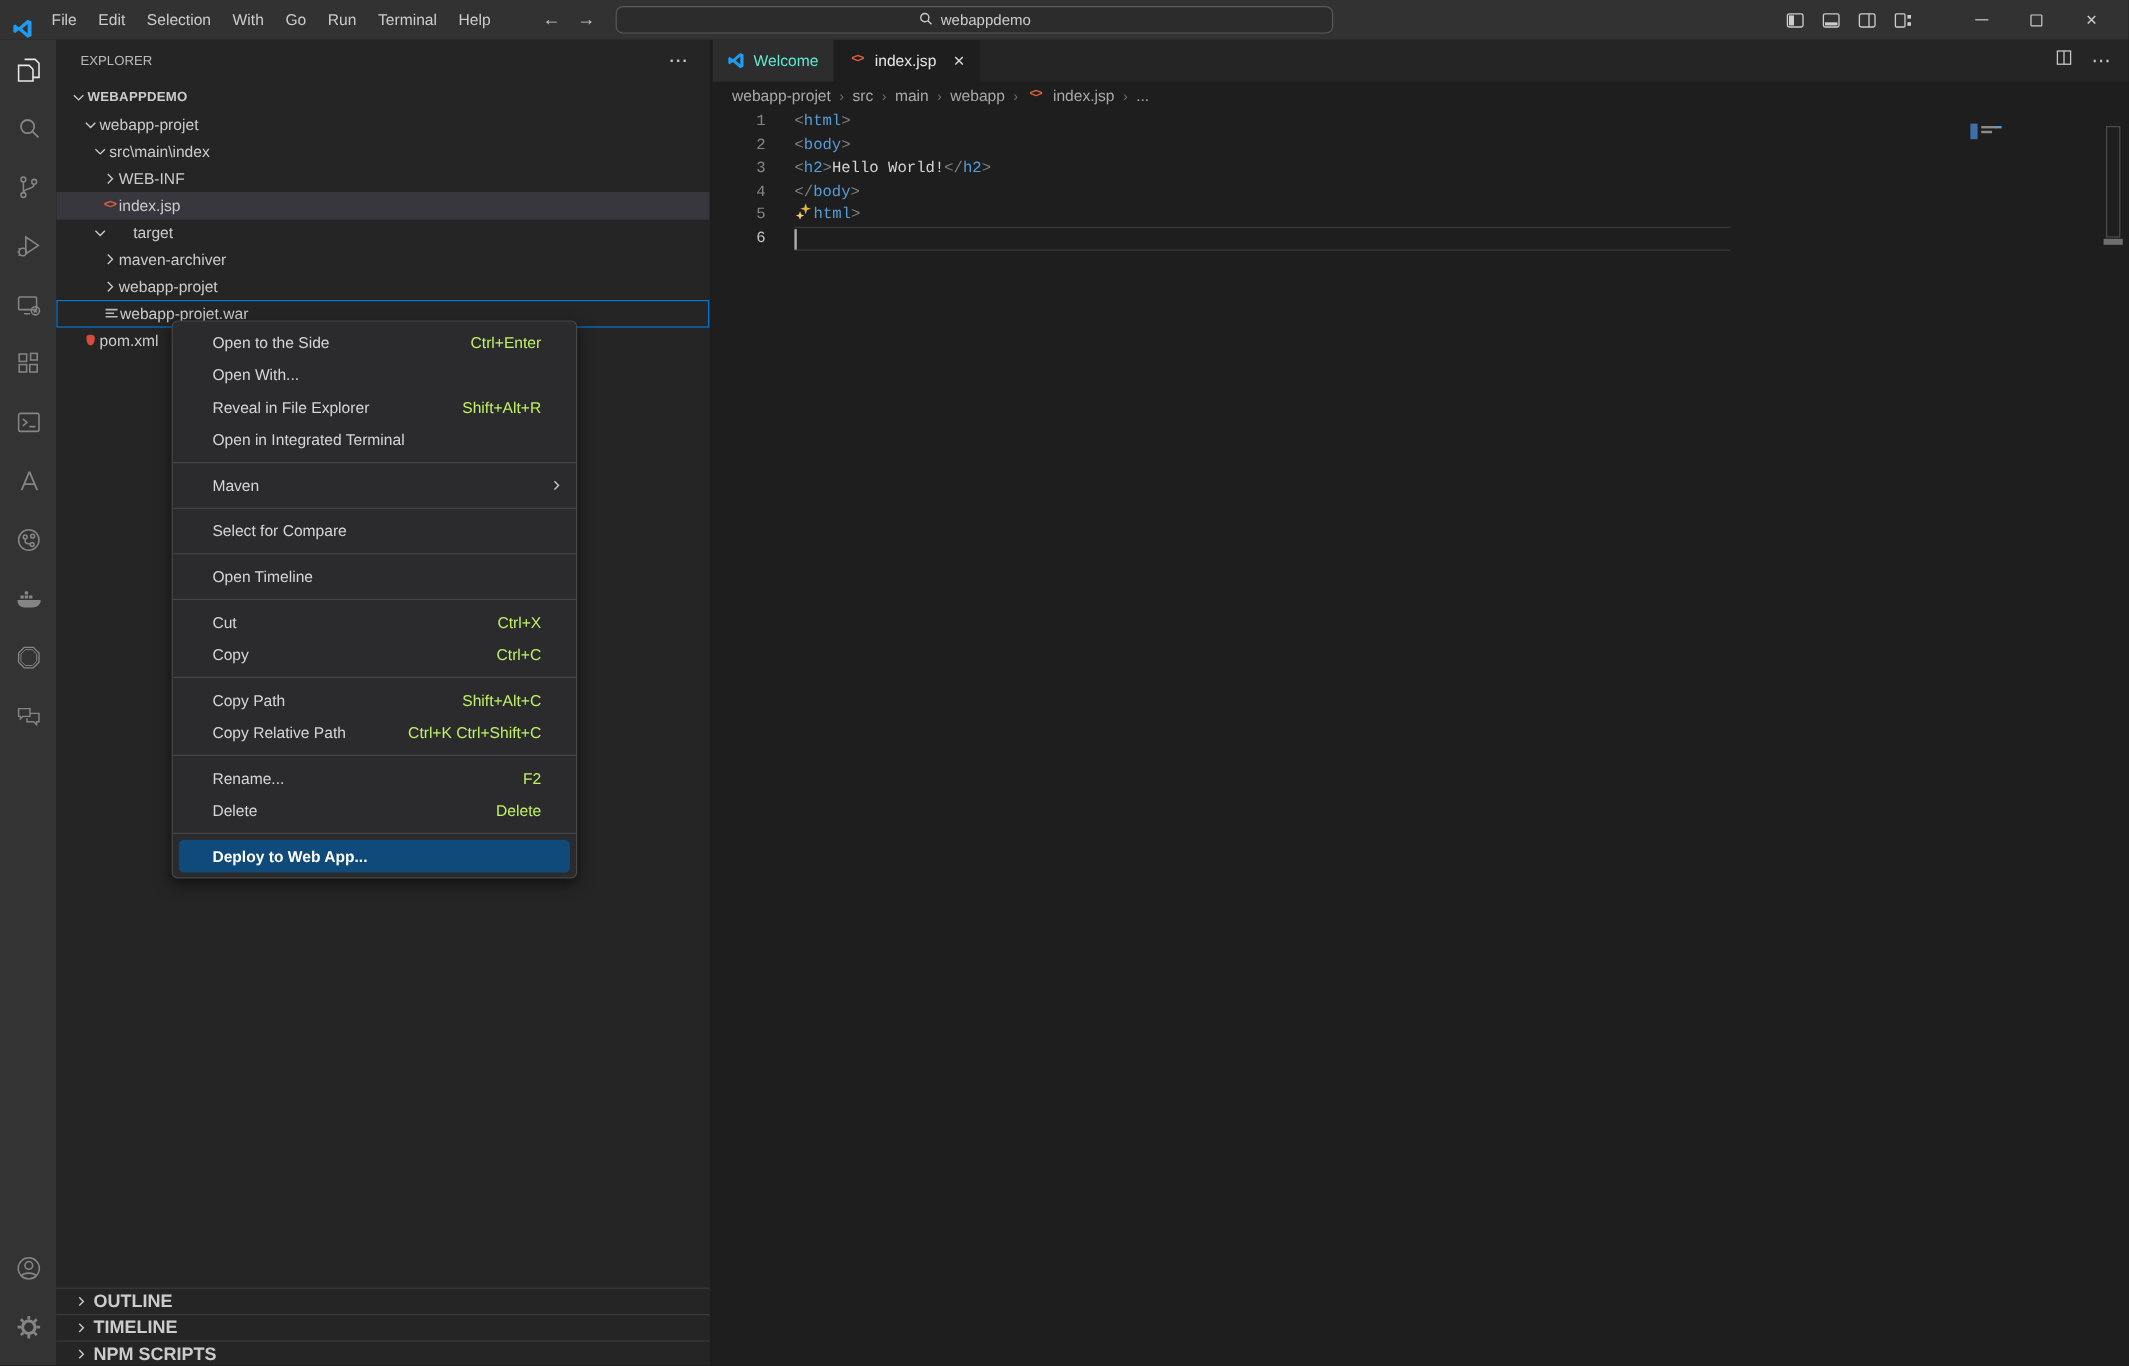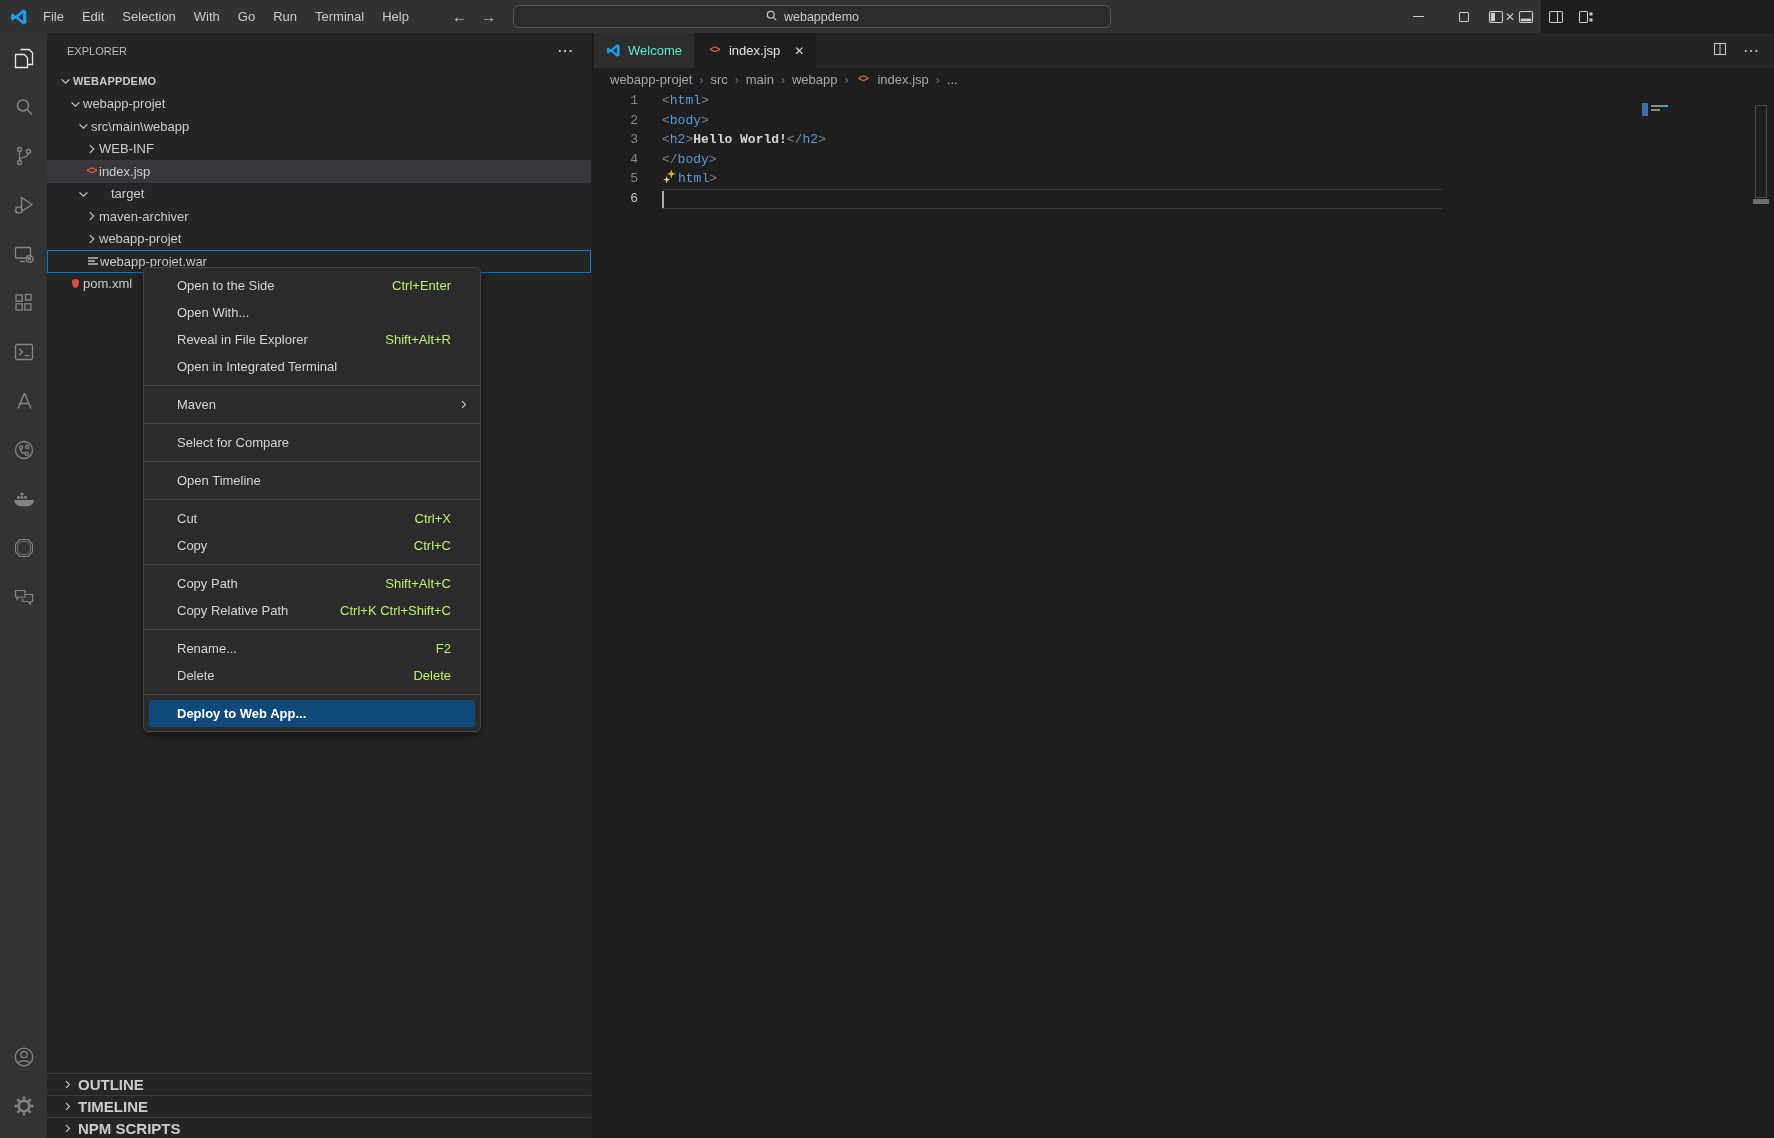--- a/index.html
+++ b/index.html
@@ -1,18 +1,18 @@
 <!DOCTYPE html>
 <html><head>
 <meta charset="utf-8">
 <style>
   *{margin:0;padding:0;box-sizing:border-box}
   body{width:1774px;height:1138px;background:#1e1e1e;font-family:"Liberation Sans",sans-serif;overflow:hidden;position:relative;color:#ccc}
   
-  .titlebar{position:absolute;left:0;top:0;width:1541px;height:33px;background:#323233;display:flex;align-items:center;z-index:50}
+  .titlebar{position:absolute;left:0;top:0;width:1774px;height:33px;background:#323233;display:flex;align-items:flex-end;z-index:50}
   .tb-logo{margin-left:10px;display:flex;align-items:center}
   .menubar{display:flex;margin-left:6px}
   .menu-item{padding:0 9px;font-size:13px;color:#cccccc;line-height:33px;cursor:default}
   .nav{position:absolute;left:452px;top:0;height:33px;display:flex;align-items:center;gap:14px;color:#cccccc;font-size:15px}
   .search-box{position:absolute;left:513px;top:5px;width:598px;height:23px;background:#2c2c2d;border:1px solid #585858;border-radius:6px;display:flex;align-items:center;justify-content:center;gap:6px;color:#cccccc;font-size:12.5px}
   .layouts{position:absolute;left:1488px;top:0;height:33px;display:flex;align-items:center;gap:14px}
   .layouts span{display:flex}
   .win-controls{position:absolute;right:8px;top:0;height:33px;display:flex}
   .win-btn{width:46px;height:33px;display:flex;align-items:center;justify-content:center;color:#cccccc;font-size:12px}
   .min-glyph{width:11px;height:1.4px;background:#cccccc}
@@ -57,21 +57,21 @@
   .breadcrumbs{position:absolute;left:16px;top:35px;height:23px;display:flex;align-items:center;font-size:13px;color:#a9a9a9;gap:7px}
   .bc-sep{color:#6e6e6e;font-size:12px}
   .bc-icon{display:flex;align-items:center}
   .code-area{position:absolute;left:0;top:58px;right:0;font-family:"Liberation Mono","DejaVu Sans Mono",monospace;font-size:13px}
   .code-line{height:19.6px;line-height:19.6px;display:flex;white-space:pre}
   .gutter{width:44px;text-align:right;color:#858585;flex:none}
   .gutter.cur{color:#c6c6c6}
   .lc{margin-left:24px}
   .tok-p{color:#808080}
   .tok-tag{color:#569cd6}
-  .tok-txt{color:#d4d4d4;font-weight:bold}
+  .tok-txt{color:#d4d4d4;font-weight:normal}
   .sparkle{display:inline-block;width:16px;vertical-align:-2px}
   .cur-box{position:absolute;left:68px;top:156px;width:780px;height:19.6px;border-top:1px solid #3a3a3a;border-bottom:1px solid #3a3a3a}
   .cursor{position:absolute;left:0;top:1px;width:1.5px;height:17px;background:#aeafad}
   .mm{position:absolute}
   .mm1{left:1048px;top:70px;width:6px;height:13px;background:#3f6fa8}
   .mm2{left:1057px;top:72px;width:13px;height:2px;background:#8a8a8a}
   .mm3{left:1057px;top:76px;width:9px;height:2px;background:#8a8a8a}
   .mm4{left:1069px;top:72px;width:5px;height:2px;background:#569cd6}
   .ov-slider{position:absolute;left:1161px;top:72px;width:12px;height:93px;border:1px solid #4b4b4b}
   .ov-mark{position:absolute;left:1159px;top:166px;width:16px;height:5px;background:#6e6e6e}
@@ -290,21 +290,21 @@
     </div>
     <div class="tree" id="tree">
         <div class="tree-row root" style="padding-left: 11px;"><span class="twisty"><svg width="16" height="16" viewBox="0 0 16 16">
               <path d="M3.8 6.2L8 10.4l4.2-4.2" fill="none" stroke="#cccccc" stroke-width="1.2"></path>
             </svg></span><span class="tree-label">WEBAPPDEMO</span></div>
         <div class="tree-row" style="padding-left: 21px;"><span class="twisty"><svg width="16" height="16" viewBox="0 0 16 16">
               <path d="M3.8 6.2L8 10.4l4.2-4.2" fill="none" stroke="#cccccc" stroke-width="1.2"></path>
             </svg></span><span class="tree-label">webapp-projet</span></div>
         <div class="tree-row" style="padding-left: 29px;"><span class="twisty"><svg width="16" height="16" viewBox="0 0 16 16">
               <path d="M3.8 6.2L8 10.4l4.2-4.2" fill="none" stroke="#cccccc" stroke-width="1.2"></path>
-            </svg></span><span class="tree-label">src\main\webapp</span></div>
+            </svg></span><span class="tree-label">src\main\index</span></div>
         <div class="tree-row" style="padding-left: 37px;"><span class="twisty"><svg width="16" height="16" viewBox="0 0 16 16">
               <path d="M6.2 3.8L10.4 8l-4.2 4.2" fill="none" stroke="#cccccc" stroke-width="1.2"></path>
             </svg></span><span class="tree-label">WEB-INF</span></div>
         <div class="tree-row active" style="padding-left: 37px;"><span class="file-slot"><span class="icon-jsp">&lt;&gt;</span></span><span class="tree-label">index.jsp</span></div>
         <div class="tree-row" style="padding-left: 29px; gap: 20px;"><span class="twisty"><svg width="16" height="16" viewBox="0 0 16 16">
               <path d="M3.8 6.2L8 10.4l4.2-4.2" fill="none" stroke="#cccccc" stroke-width="1.2"></path>
             </svg></span><span class="tree-label">target</span></div>
         <div class="tree-row" style="padding-left: 37px;"><span class="twisty"><svg width="16" height="16" viewBox="0 0 16 16">
               <path d="M6.2 3.8L10.4 8l-4.2 4.2" fill="none" stroke="#cccccc" stroke-width="1.2"></path>
             </svg></span><span class="tree-label">maven-archiver</span></div>

